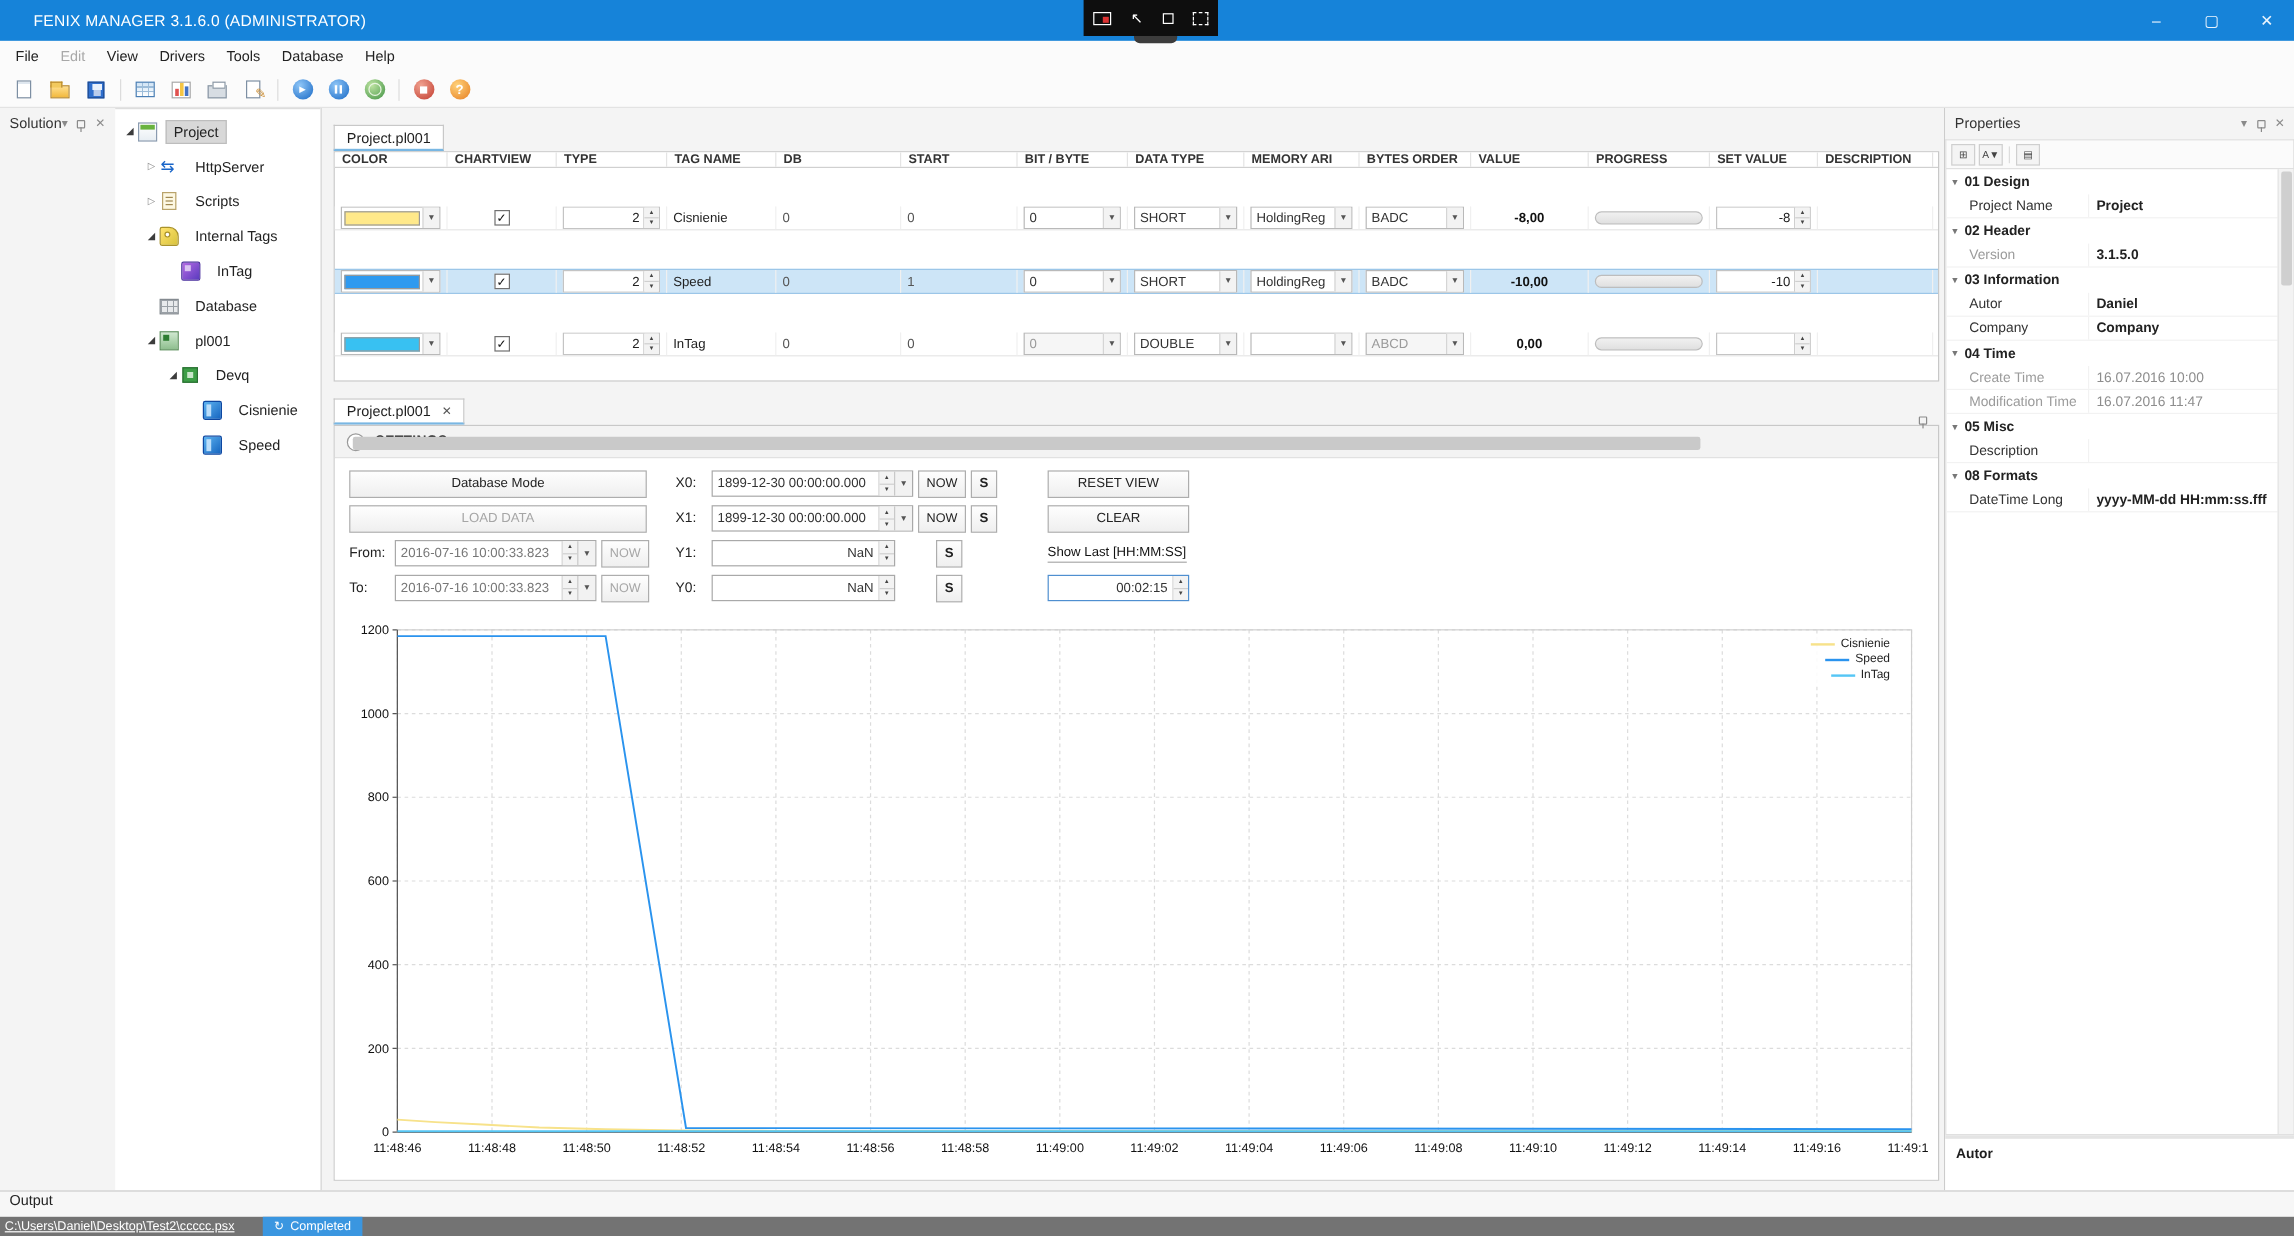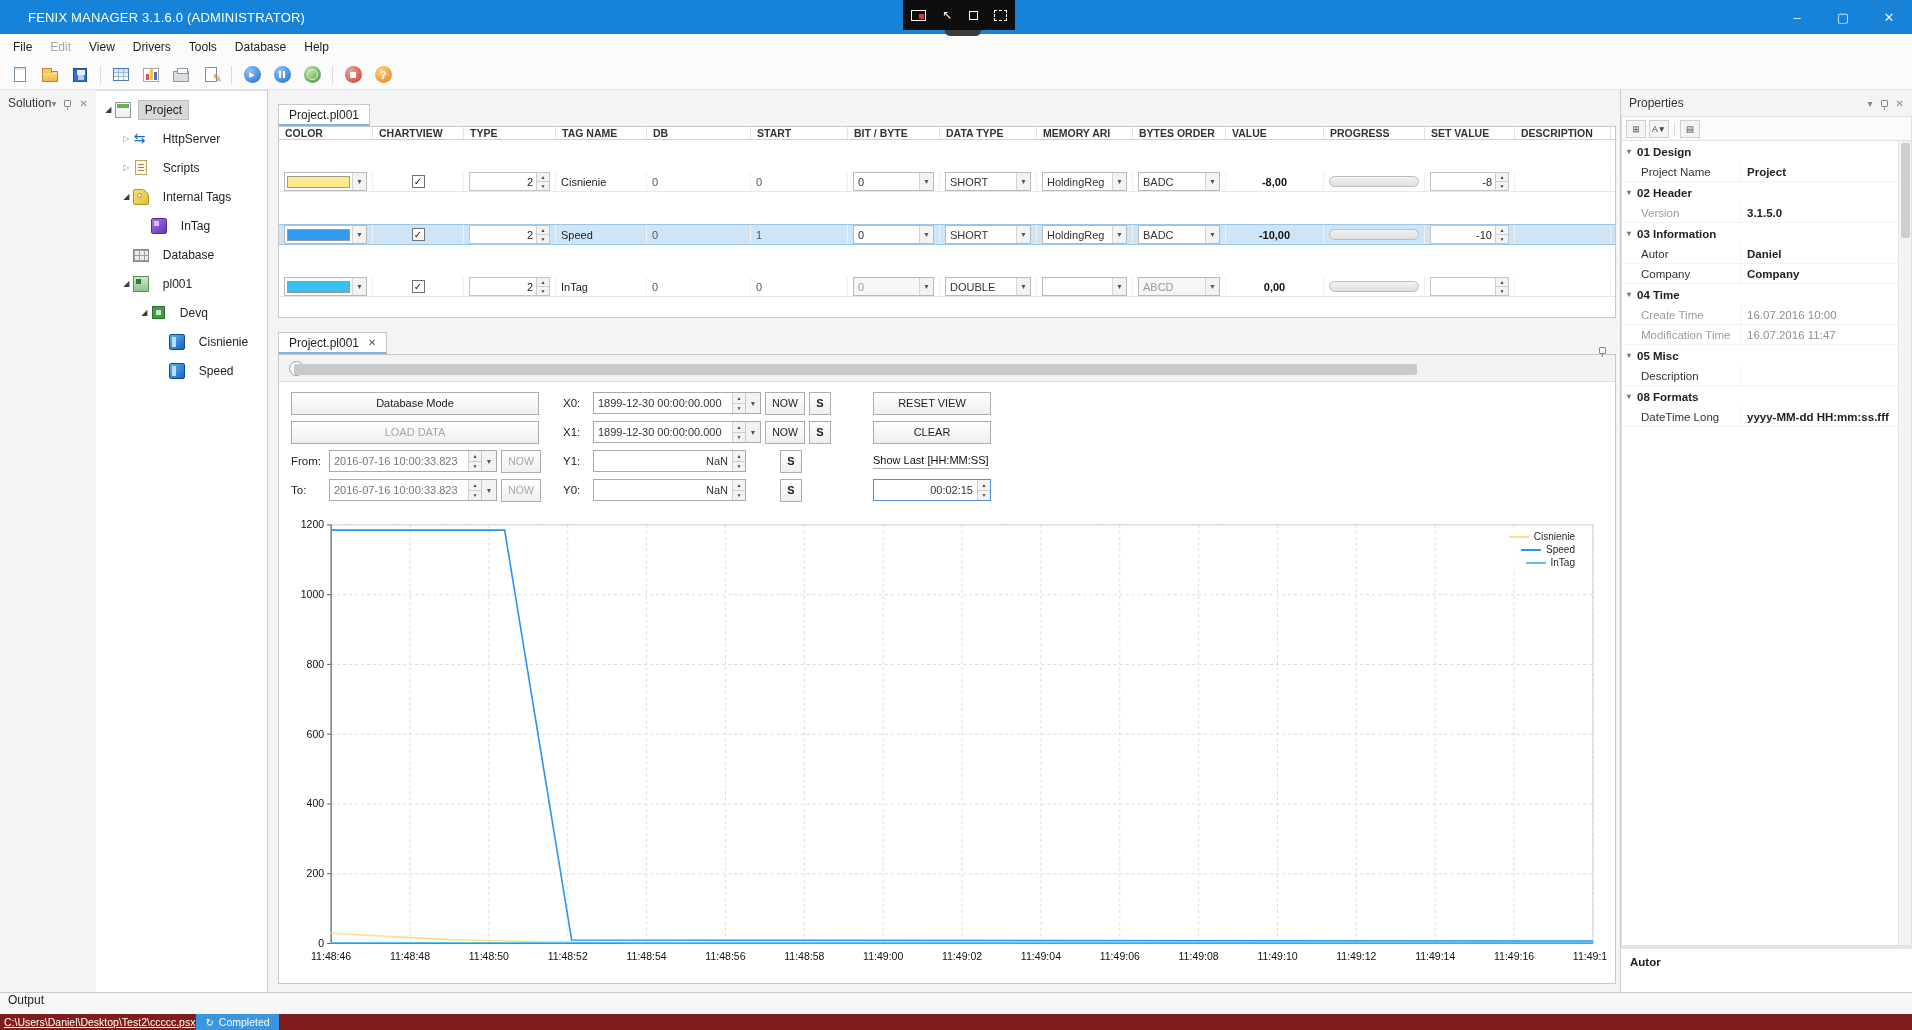--- a/index.html
+++ b/index.html
@@ -180,21 +180,21 @@
   .pval{flex:1;padding-left:6px;border-left:1px solid #f2f2f2;overflow:hidden;white-space:nowrap;color:#222;height:100%;display:flex;align-items:center;}
   .pval.bold{font-weight:700;}
   .pval.gray{color:#8d8d8d;}
   .vscroll{width:13px;flex:0 0 13px;background:#f3f3f3;border-left:1px solid #e4e4e4;display:flex;flex-direction:column;align-items:center;font-size:7px;color:#888;}
   .vthumb{width:9px;height:95px;background:#cfcfcf;border-radius:2px;margin-top:2px;}
   .props-desc{height:46px;border-top:3px solid #e4e4e4;background:#fff;padding:7px 9px;font-size:11.5px;}
   .props-desc .dtitle{font-weight:700;}
 
   
   .outputbar{flex:0 0 22px;border-top:1px solid #ccc;background:#f7f7f7;display:flex;align-items:flex-start;padding-left:8px;font-size:12px;color:#222;}
-  .statusbar{flex:0 0 16px;background:#7f1d1d;display:flex;align-items:center;color:#fff;font-size:10.5px;padding-left:4px;gap:1px;}
+  .statusbar{flex:0 0 16px;background:#737373;display:flex;align-items:center;color:#fff;font-size:10.5px;padding-left:4px;gap:24px;}
   .status-path{text-decoration:underline;}
   .status-chip{display:flex;align-items:center;gap:5px;background:#3a96e0;height:100%;padding:0 9px;}
   .status-spin{font-size:10px;}
 </style>
 </head>
 <body>
 
 <div class="app">
 
   <div class="titlebar">

